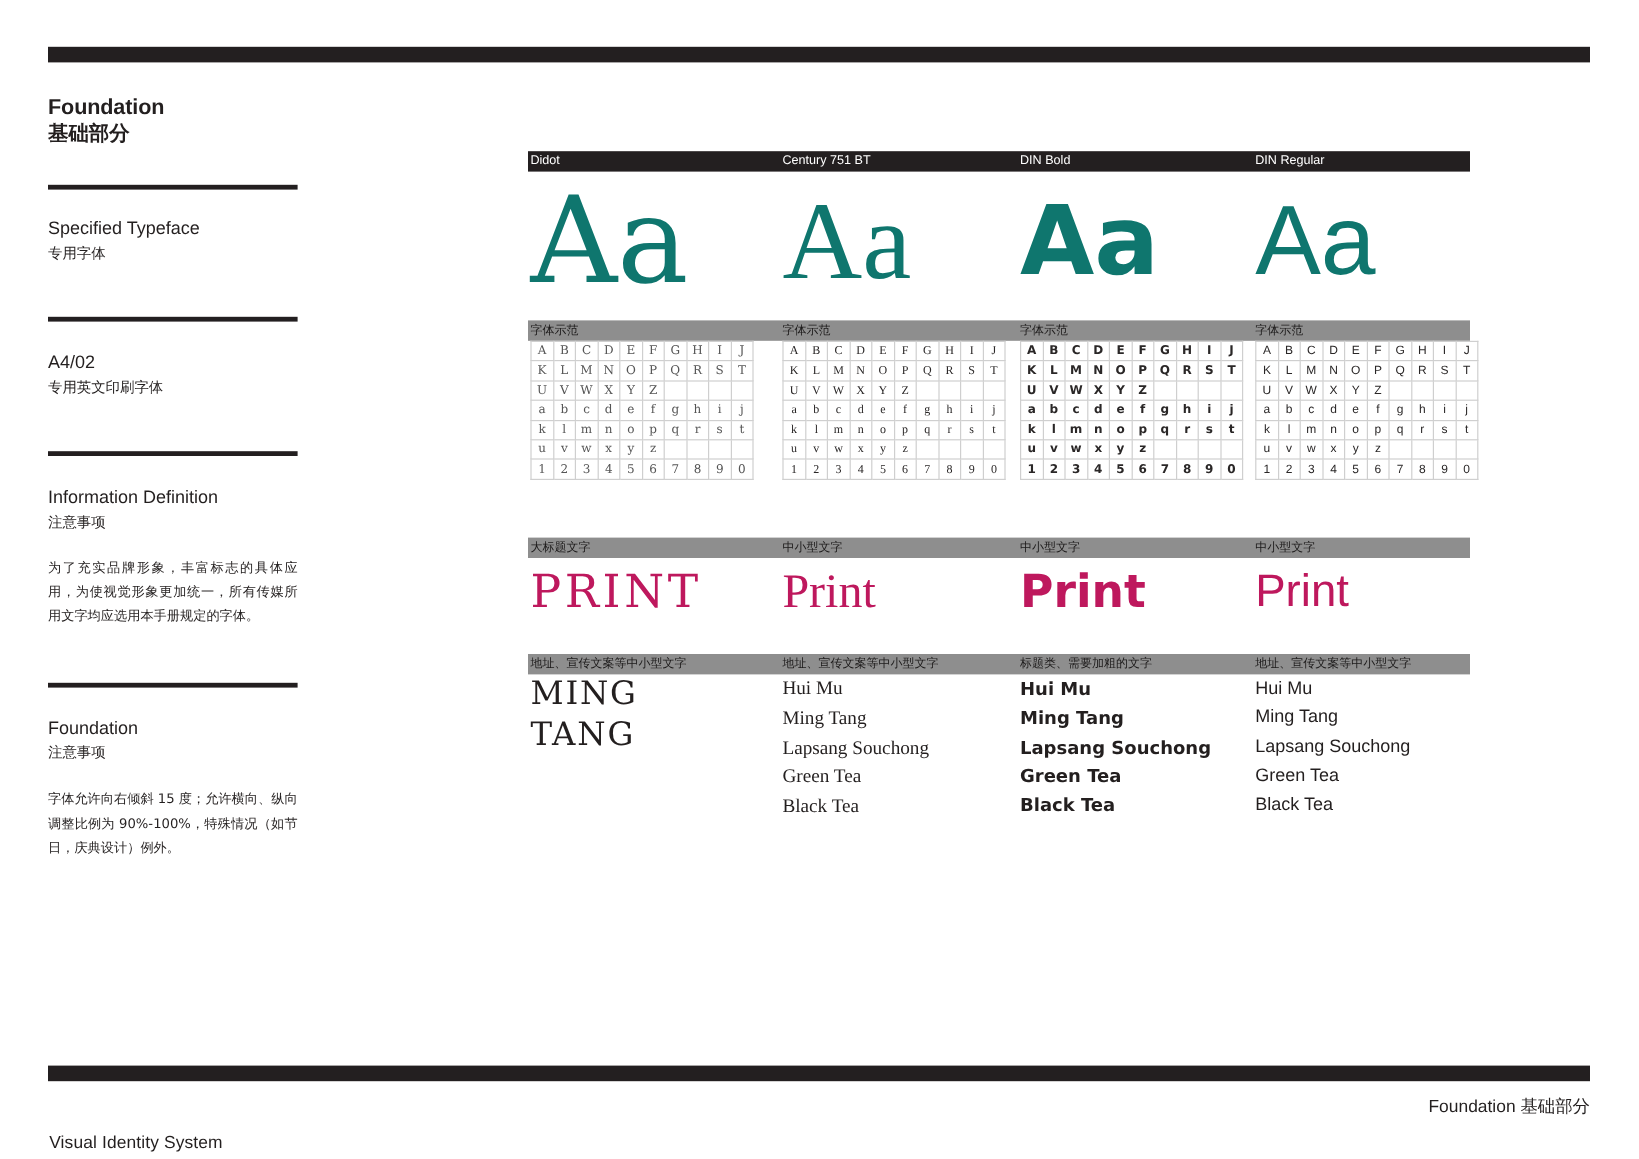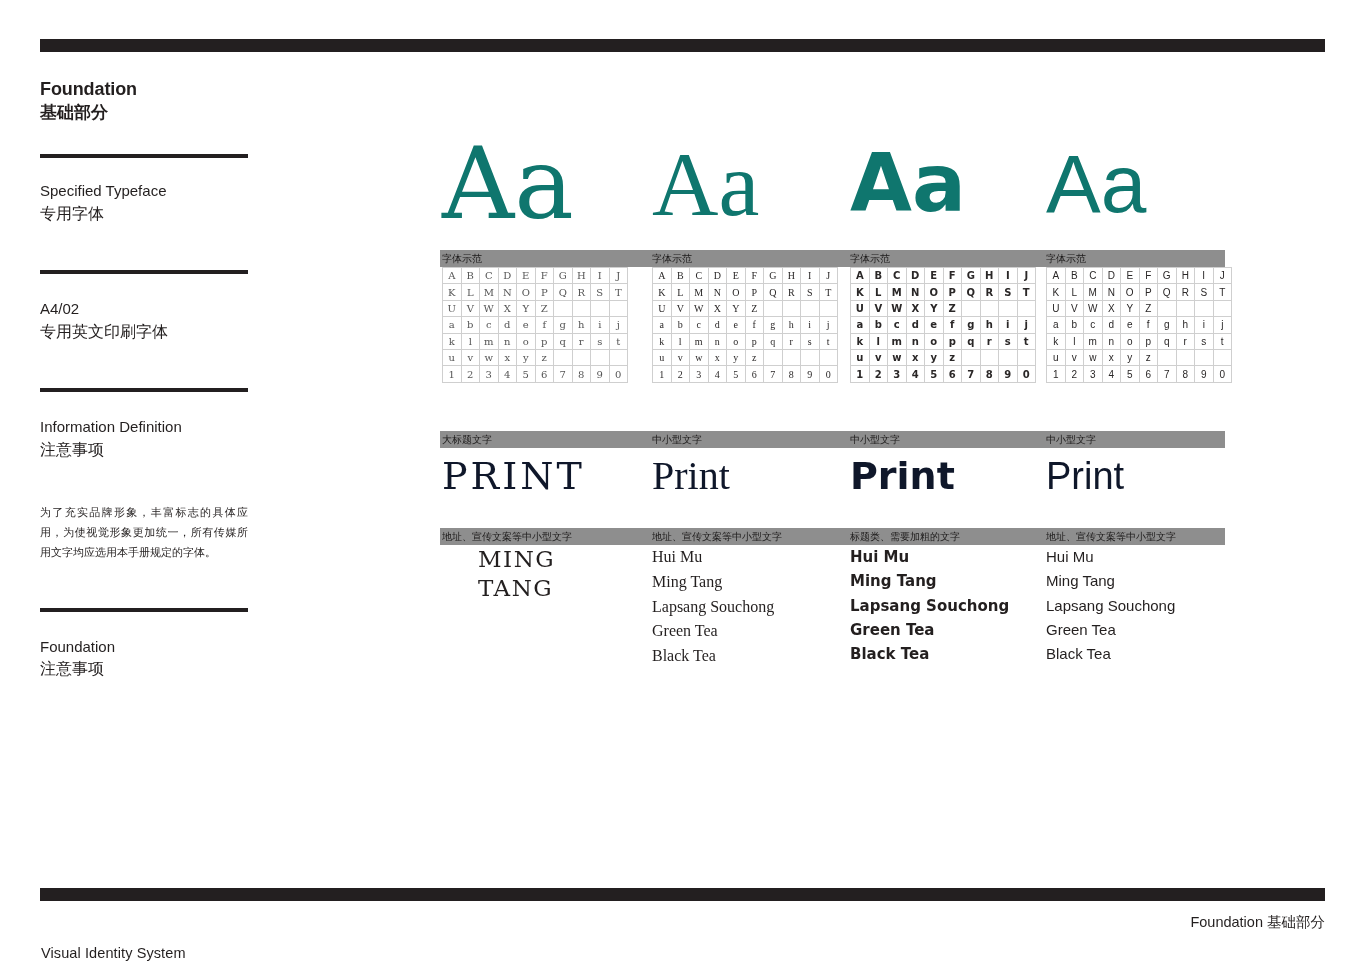--- a/index.html
+++ b/index.html
@@ -49,31 +49,30 @@
     height: 4px;
     background: #231f20;
     width: 208px;
   }
   .sb-sec-en {
     font-size: 15px;
     line-height: 1.45;
     color: #231f1f;
   }
   .sb-sec-cn {
-    font-size: 16px;
+    font-size: 12px;
     line-height: 1.5;
     font-family: "DejaVu Sans", "Liberation Sans", sans-serif;
   }
   .sb-body {
     font-size: 11px;
     line-height: 1.85;
     font-family: "DejaVu Sans", "Liberation Sans", sans-serif;
     width: 208px;
     text-align: justify;
-    margin-top: 21px;
   }
 
   .gap-a { height: 30px; }
   .gap-b { height: 22px; }
   .gap-c { height: 24px; }
   .gap-e { height: 44px; }
   .gap-f { height: 20px; }
 
   
   .specimen {
@@ -171,42 +170,41 @@
   table.glyphs.gl-century td { font-family: "Liberation Serif", "DejaVu Serif", serif; }
   table.glyphs.gl-bold td { font-family: "DejaVu Sans", "Liberation Sans", sans-serif; font-weight: bold; }
   table.glyphs.gl-reg td { font-family: "Liberation Sans", "DejaVu Sans", sans-serif; }
 
   
   .print-row { height: 72px; padding-top: 8px; }
   .print-word {
     font-size: 40px;
     line-height: 56px;
     white-space: nowrap;
-    color: #0f172a;
+    color: #be185d;
   }
   .print-word.serif-didot {
     font-size: 38px;
     letter-spacing: 3px;
   }
   .print-word.sans-bold { font-size: 38px; }
   .print-word.sans-reg { font-size: 38px; }
 
   
   .list-row { padding-top: 10px; }
   .word-list {
     font-size: 16px;
     line-height: 1.55;
     white-space: nowrap;
     color: #231f1f;
   }
   .word-list.big {
-    font-size: 23px;
+    font-size: 27px;
     line-height: 1.25;
     letter-spacing: 1.5px;
-    margin-left: 36px;
   }
   .word-list.sans-bold { font-size: 15px; line-height: 1.62; }
   .word-list.sans-reg { font-size: 15px; line-height: 1.62; }
 
   
   .footer-left {
     position: absolute;
     left: 41px;
     top: 913px;
     font-size: 14.5px;
@@ -256,24 +254,31 @@
   <div class="gap-f"></div>
   <div class="sb-body">为了充实品牌形象，丰富标志的具体应用，为使视觉形象更加统一，所有传媒所用文字均应选用本手册规定的字体。</div>
 
   <div class="gap-e"></div>
   <div class="divider"></div>
   <div class="gap-c"></div>
 
   <div class="sb-sec-en">Foundation</div>
   <div class="sb-sec-cn">注意事项</div>
   <div class="gap-f"></div>
+  <div class="sb-body">字体允许向右倾斜 15 度；允许横向、纵向调整比例为 90%-100%，特殊情况（如节日，庆典设计）例外。</div>
 </div>
 
 <div class="specimen">
 
+  <div class="band dark">
+    <span class="band-label c0">Didot</span>
+    <span class="band-label c1">Century 751 BT</span>
+    <span class="band-label c2">DIN Bold</span>
+    <span class="band-label c3">DIN Regular</span>
+  </div>
 
   <div class="row-cols aa-row">
     <div class="col i0">
         <div class="aa serif-didot">Aa</div>
       </div>
     <div class="col i1">
         <div class="aa serif-century">Aa</div>
       </div>
     <div class="col i2">
         <div class="aa sans-bold">Aa</div>

